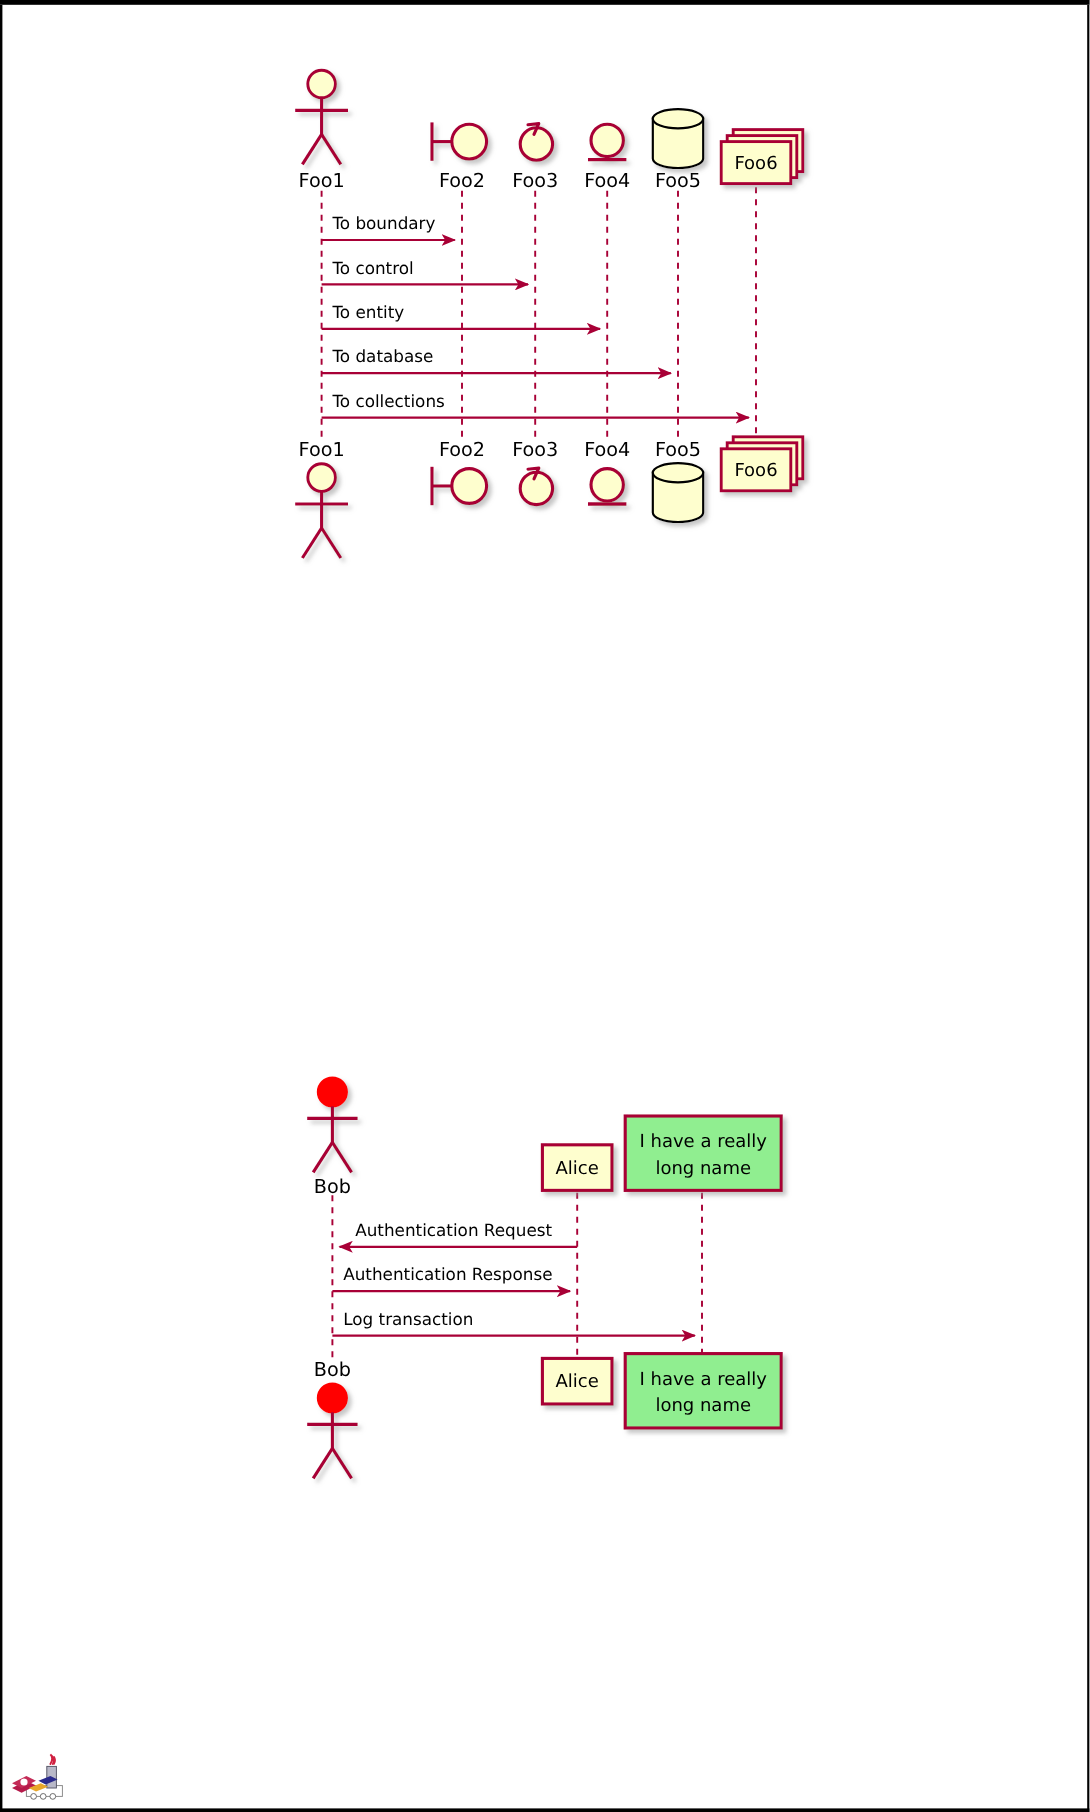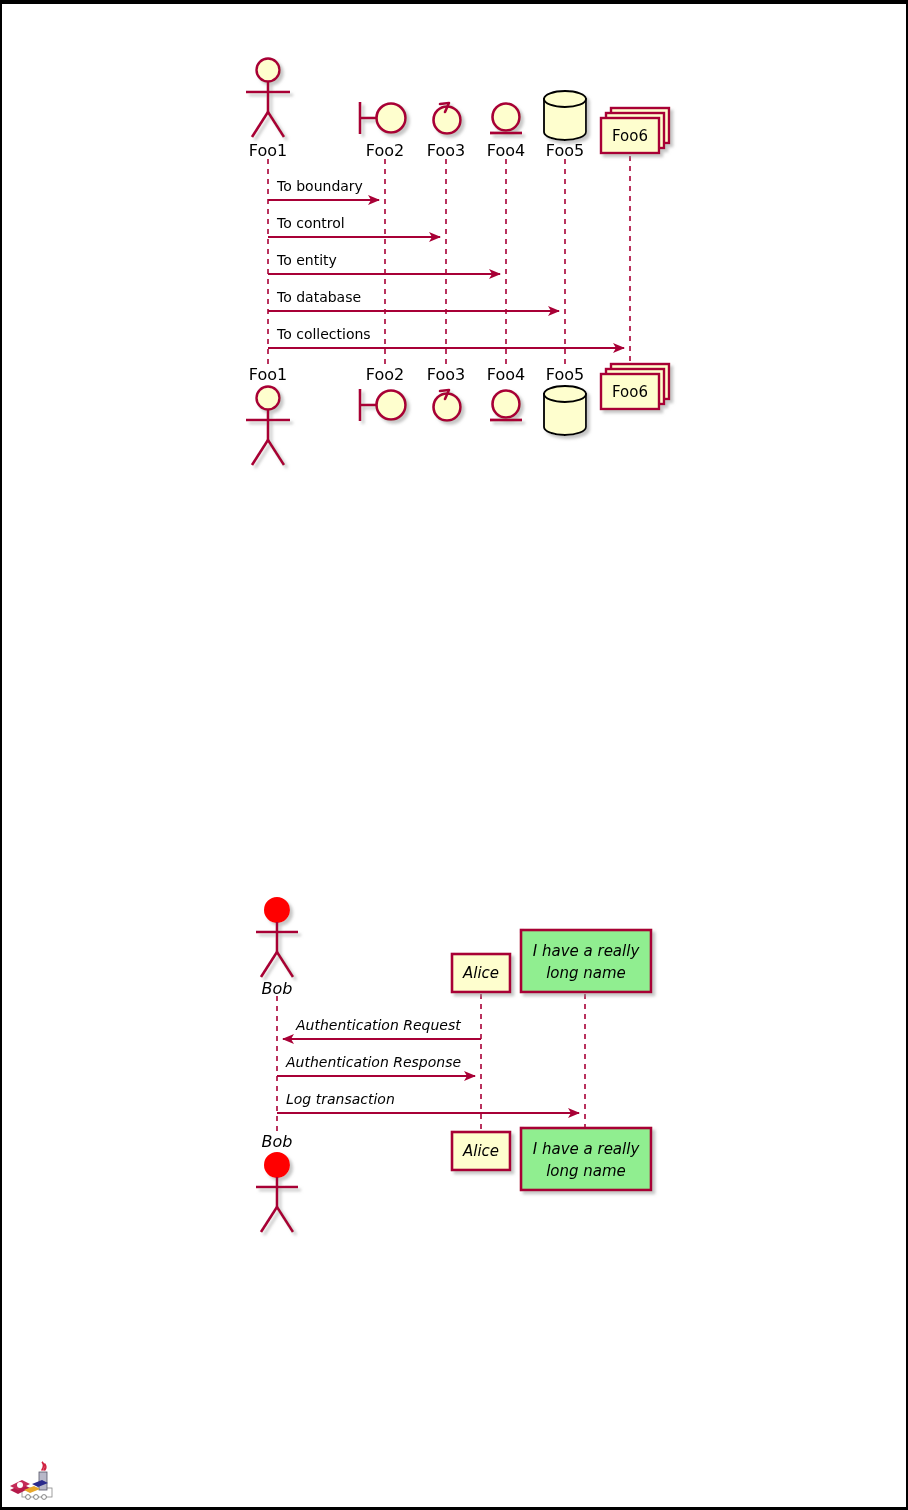--- a/index.html
+++ b/index.html
@@ -31,21 +31,21 @@
   .page-border-right {
     position: absolute;
     right: 0; top: 0; bottom: 0;
     width: 2px;
     background: #000000;
   }
   .diagram {
     position: absolute;
   }
   #diagram-one { left: 0; top: 0; width: 908px; height: 500px; }
-  #diagram-two { left: 0; top: 860px; width: 908px; height: 420px; font-style: italic; }
+  #diagram-two { left: 0; top: 860px; width: 908px; height: 420px; }
   svg { display: block; overflow: visible; }
   .plantuml-logo {
     position: absolute;
     left: 8px;
     bottom: 8px;
     width: 56px;
     height: 44px;
   }
   .msg-label {
     font-family: "DejaVu Sans", sans-serif;

